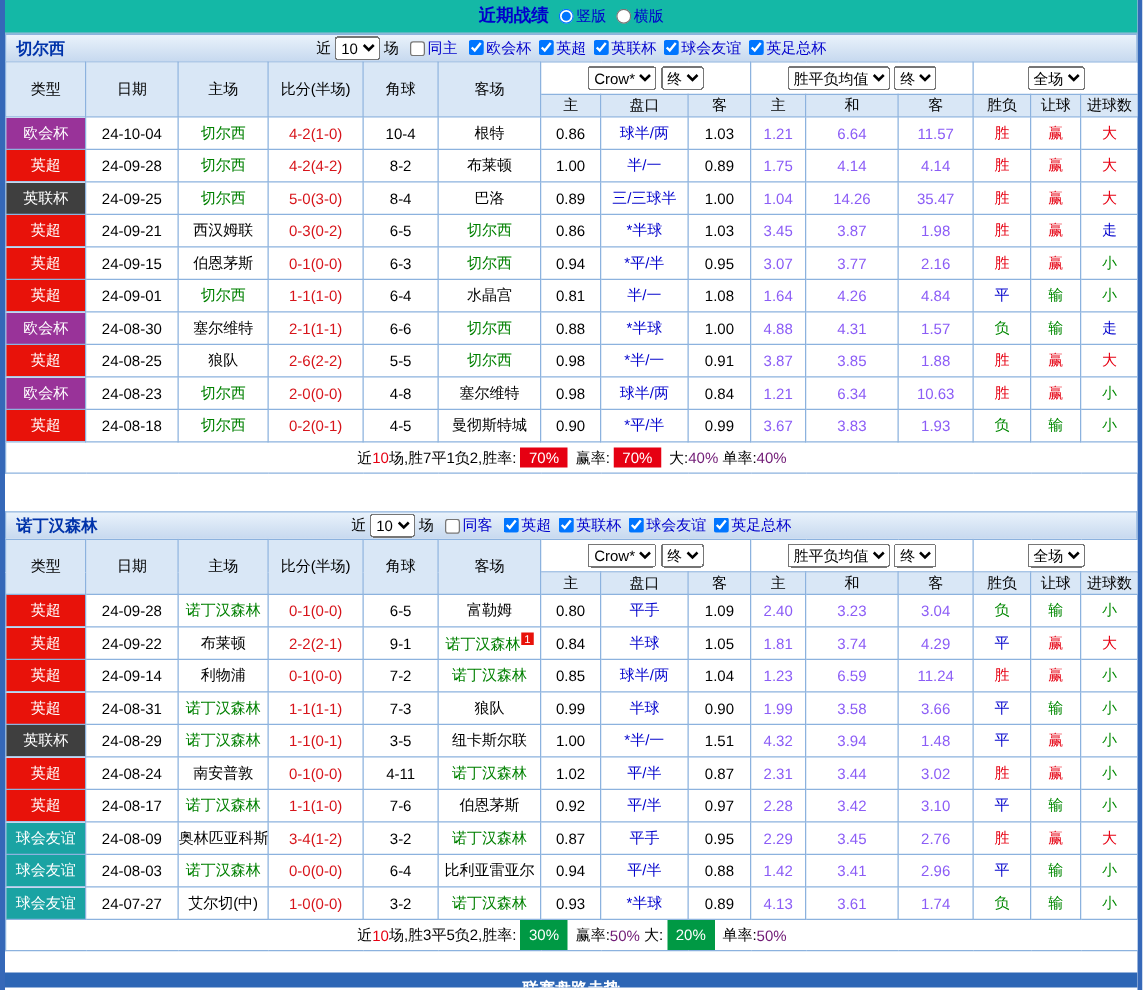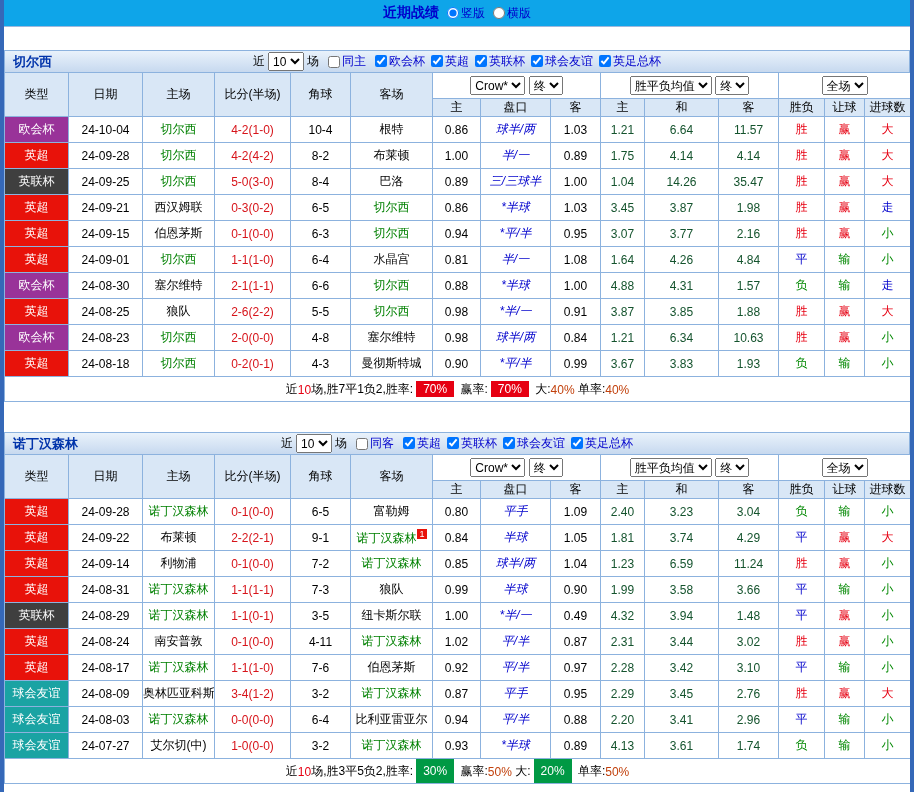--- a/index.html
+++ b/index.html
@@ -1,50 +1,50 @@
 <!DOCTYPE html>
 <html><head>
 <meta charset="utf-8">
 <style>
   html,body{margin:0;padding:0;}
   body{width:914px;background:#fff;font-family:"Liberation Sans","DejaVu Sans",sans-serif;font-size:12px;color:#000;}
   .page{width:914px;min-height:792px;border-left:4px solid #3568b8;border-right:4px solid #3568b8;box-sizing:border-box;overflow:hidden;}
-  .topbar{height:26px;background:#0ea5e9;border-bottom:1px solid #9db8dd;display:flex;align-items:center;justify-content:center;gap:8px;}
+  .topbar{height:26px;background:#14b8a6;border-bottom:1px solid #9db8dd;display:flex;align-items:center;justify-content:center;gap:8px;}
   .topbar .title{font-size:14px;font-weight:bold;color:#0000cc;}
   .vradio{display:inline-flex;align-items:center;gap:2px;color:#0000cc;cursor:pointer;}
   .vradio input{width:12px;height:12px;margin:0;}
-  .section{margin-top:23px;}
+  .section{margin-top:0;}
   .section.sec-gap{margin-top:30px;border-radius:27px;}
   .section-bar{height:22px;background:linear-gradient(180deg,#e9f2fb,#c7d9ef);border:1px solid #8cb2de;border-bottom:none;display:flex;align-items:center;position:relative;box-sizing:border-box;}
   .team-name{position:absolute;left:8px;font-size:13px;font-weight:bold;color:#0033aa;}
   .filters{margin:0 auto;display:flex;align-items:center;gap:3px;}
   .filters .flabel{color:#000;}
   select{font-size:12px;font-family:inherit;height:19px;}
   .chk{display:inline-flex;align-items:center;color:#0000cc;margin-left:6px;cursor:pointer;justify-content:center;}
   .chk input{width:12px;height:12px;margin:0 2px 0 0;}
   table{border-collapse:collapse;width:906px;table-layout:fixed;}
   th,td{border:1px solid #8cb2de;text-align:center;padding:0;white-space:nowrap;overflow:hidden;}
   thead th{font-weight:normal;}
   th.lh{background:#d9e7f6;}
   tr.sub th{background:#d9e7f6;height:17px;}
   th.ctl{background:#fff;height:25px;}
   tbody td{height:25px;}
   tfoot td{height:24px;background:#fff;}
   td.cell-type{color:#fff;}
   .tc-purple{background:#993399}.tc-red{background:#e8120a}.tc-dark{background:#3f3f3f}.tc-teal{background:#1aa3a3}
   .focus{color:#008000;}
   td.cell-score{color:#d7141a;}
-  td.cell-hd{color:#0000cc;font-style:italic;}
-  td.cell-avg{color:#14532d;}
+  td.cell-hd{color:#0000cc;}
+  td.cell-avg{color:#8b5cf6;}
   .r-red{color:#e60012}.r-green{color:#008800}.r-blue{color:#0000cc}
   sup.mark{color:#fff;background:#e8120a;font-size:9px;padding:0 2px;margin-left:1px;}
   .summary .seg{vertical-align:middle;}
   .seg-plain{color:#000;}
   .seg-red{color:#e60012;}
-  .seg-blue{color:#c2410c;}
+  .seg-blue{color:#701a75;}
   .seg-badge-red{background:#e60012;color:#fff;padding:1px 7px;margin:0 3px;}
   .seg-badge-green{background:#009944;color:#fff;padding:18px 7px;margin:0 3px;}
   .bottombar{margin-top:17px;height:12px;background:#2d66b5;overflow:hidden;text-align:center;}
   .bottombar span{color:#fff;font-weight:bold;font-size:13px;line-height:26px;}
 </style>
 </head>
 <body>
 
 <div class="page">
 
@@ -294,21 +294,21 @@
     <td class="cell-avg">10.63</td>
     <td class="r-red">胜</td>
     <td class="r-red">赢</td>
     <td class="r-green">小</td>
   </tr>
             <tr>
     <td class="cell-type tc-red">英超</td>
     <td>24-08-18</td>
     <td class="focus">切尔西</td>
     <td class="cell-score">0-2(0-1)</td>
-    <td>4-3</td>
+    <td>4-5</td>
     <td>曼彻斯特城</td>
     <td>0.90</td>
     <td class="cell-hd">*平/半</td>
     <td>0.99</td>
     <td class="cell-avg">3.67</td>
     <td class="cell-avg">3.83</td>
     <td class="cell-avg">1.93</td>
     <td class="r-green">负</td>
     <td class="r-green">输</td>
     <td class="r-green">小</td>
@@ -470,21 +470,21 @@
   </tr>
             <tr>
     <td class="cell-type tc-dark">英联杯</td>
     <td>24-08-29</td>
     <td class="focus">诺丁汉森林</td>
     <td class="cell-score">1-1(0-1)</td>
     <td>3-5</td>
     <td>纽卡斯尔联</td>
     <td>1.00</td>
     <td class="cell-hd">*半/一</td>
-    <td>0.49</td>
+    <td>1.51</td>
     <td class="cell-avg">4.32</td>
     <td class="cell-avg">3.94</td>
     <td class="cell-avg">1.48</td>
     <td class="r-blue">平</td>
     <td class="r-red">赢</td>
     <td class="r-green">小</td>
   </tr>
             <tr>
     <td class="cell-type tc-red">英超</td>
     <td>24-08-24</td>
@@ -539,21 +539,21 @@
             <tr>
     <td class="cell-type tc-teal">球会友谊</td>
     <td>24-08-03</td>
     <td class="focus">诺丁汉森林</td>
     <td class="cell-score">0-0(0-0)</td>
     <td>6-4</td>
     <td>比利亚雷亚尔</td>
     <td>0.94</td>
     <td class="cell-hd">平/半</td>
     <td>0.88</td>
-    <td class="cell-avg">2.20</td>
+    <td class="cell-avg">1.42</td>
     <td class="cell-avg">3.41</td>
     <td class="cell-avg">2.96</td>
     <td class="r-blue">平</td>
     <td class="r-green">输</td>
     <td class="r-green">小</td>
   </tr>
             <tr>
     <td class="cell-type tc-teal">球会友谊</td>
     <td>24-07-27</td>
     <td>艾尔切(中)</td>

